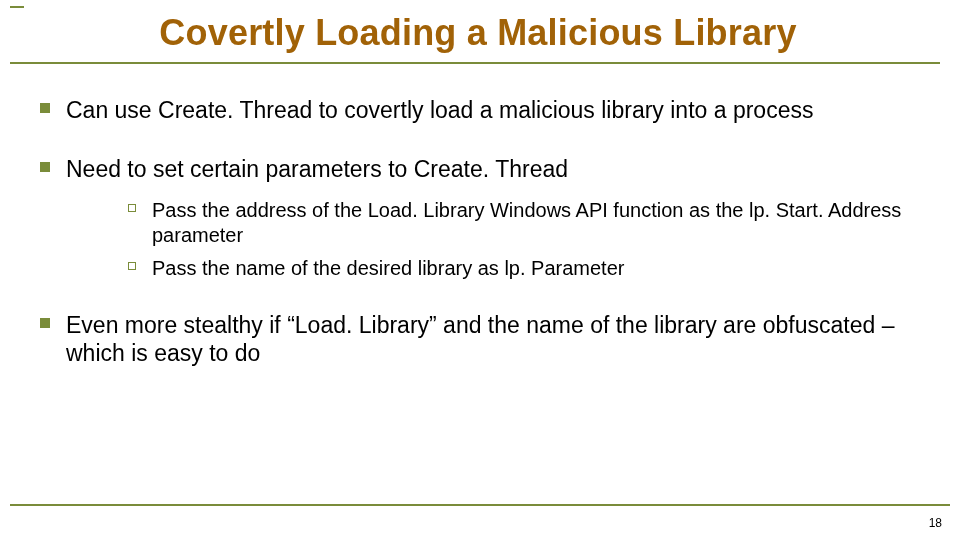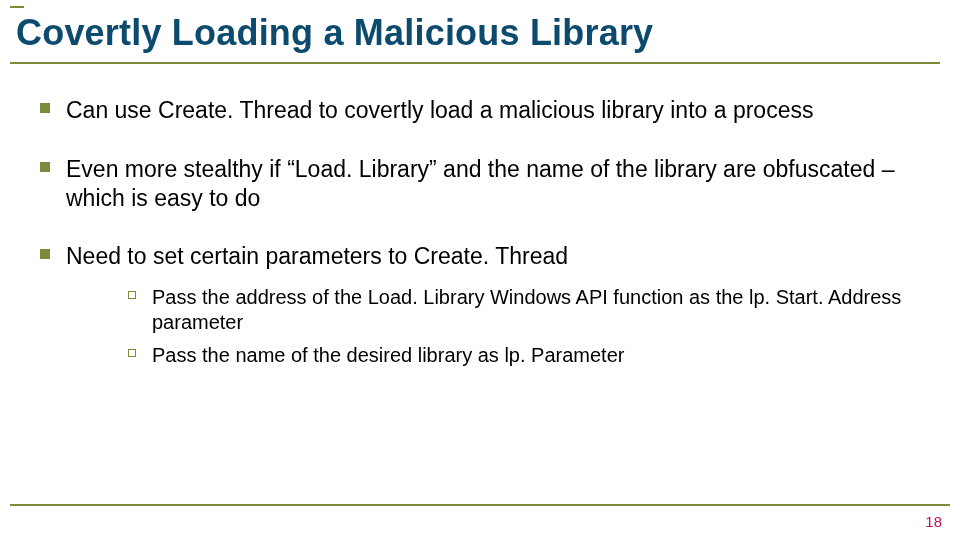--- a/index.html
+++ b/index.html
@@ -38,23 +38,24 @@
     position: absolute;
     left: 0;
     bottom: -10px;
     width: 930px;
     height: 0;
     border-top: 2px solid #7a8c3a; 
   }
   .title {
     font-size: 36px;
     font-weight: bold;
-    color: #0c4a6e;
+    color: #a16207;
     letter-spacing: 0.2px;
     padding-left: 6px;
+    text-align: center;
   }
   .body {
     position: absolute;
     left: 40px;
     top: 96px;
     width: 900px;
     font-size: 23px;
     line-height: 1.25;
   }
   .l1 {
@@ -85,22 +86,22 @@
     top: 6px;
     width: 8px;
     height: 8px;
     border: 1.5px solid #7a8c3a;
     box-sizing: border-box;
   }
   .page-num {
     position: absolute;
     right: 18px;
     bottom: 10px;
-    font-size: 15px;
-    color: #be185d;
+    font-size: 12px;
+    color: #000000;
   }
   .page-rule {
     position: absolute;
     left: 10px;
     right: 10px;
     bottom: 34px;
     border-top: 2px solid #7a8c3a;
   }
 </style>
 </head>
@@ -114,37 +115,37 @@
 
   <div class="body">
 
     <div class="l1">
       <span class="bullet-sq"></span>
       <span>Can use Create. Thread to covertly load a malicious library into a process</span>
     </div>
 
     <div class="l1">
       <span class="bullet-sq"></span>
-      <span>Even more stealthy if “Load. Library” and the name of the library are obfuscated – which is easy to do</span>
-    </div>
-
-    <div class="l1">
-      <span class="bullet-sq"></span>
       <span>Need to set certain parameters to Create. Thread</span>
 
       <div class="l2-group">
         <div class="l2">
           <span class="bullet-open"></span>
           <span>Pass the address of the Load. Library Windows API function as the lp. Start. Address parameter</span>
         </div>
         <div class="l2">
           <span class="bullet-open"></span>
           <span>Pass the name of the desired library as lp. Parameter</span>
         </div>
       </div>
     </div>
 
+    <div class="l1">
+      <span class="bullet-sq"></span>
+      <span>Even more stealthy if “Load. Library” and the name of the library are obfuscated – which is easy to do</span>
+    </div>
+
   </div>
 
   <div class="page-rule"></div>
   <div class="page-num">18</div>
 
 </div>
 
 </body></html>

